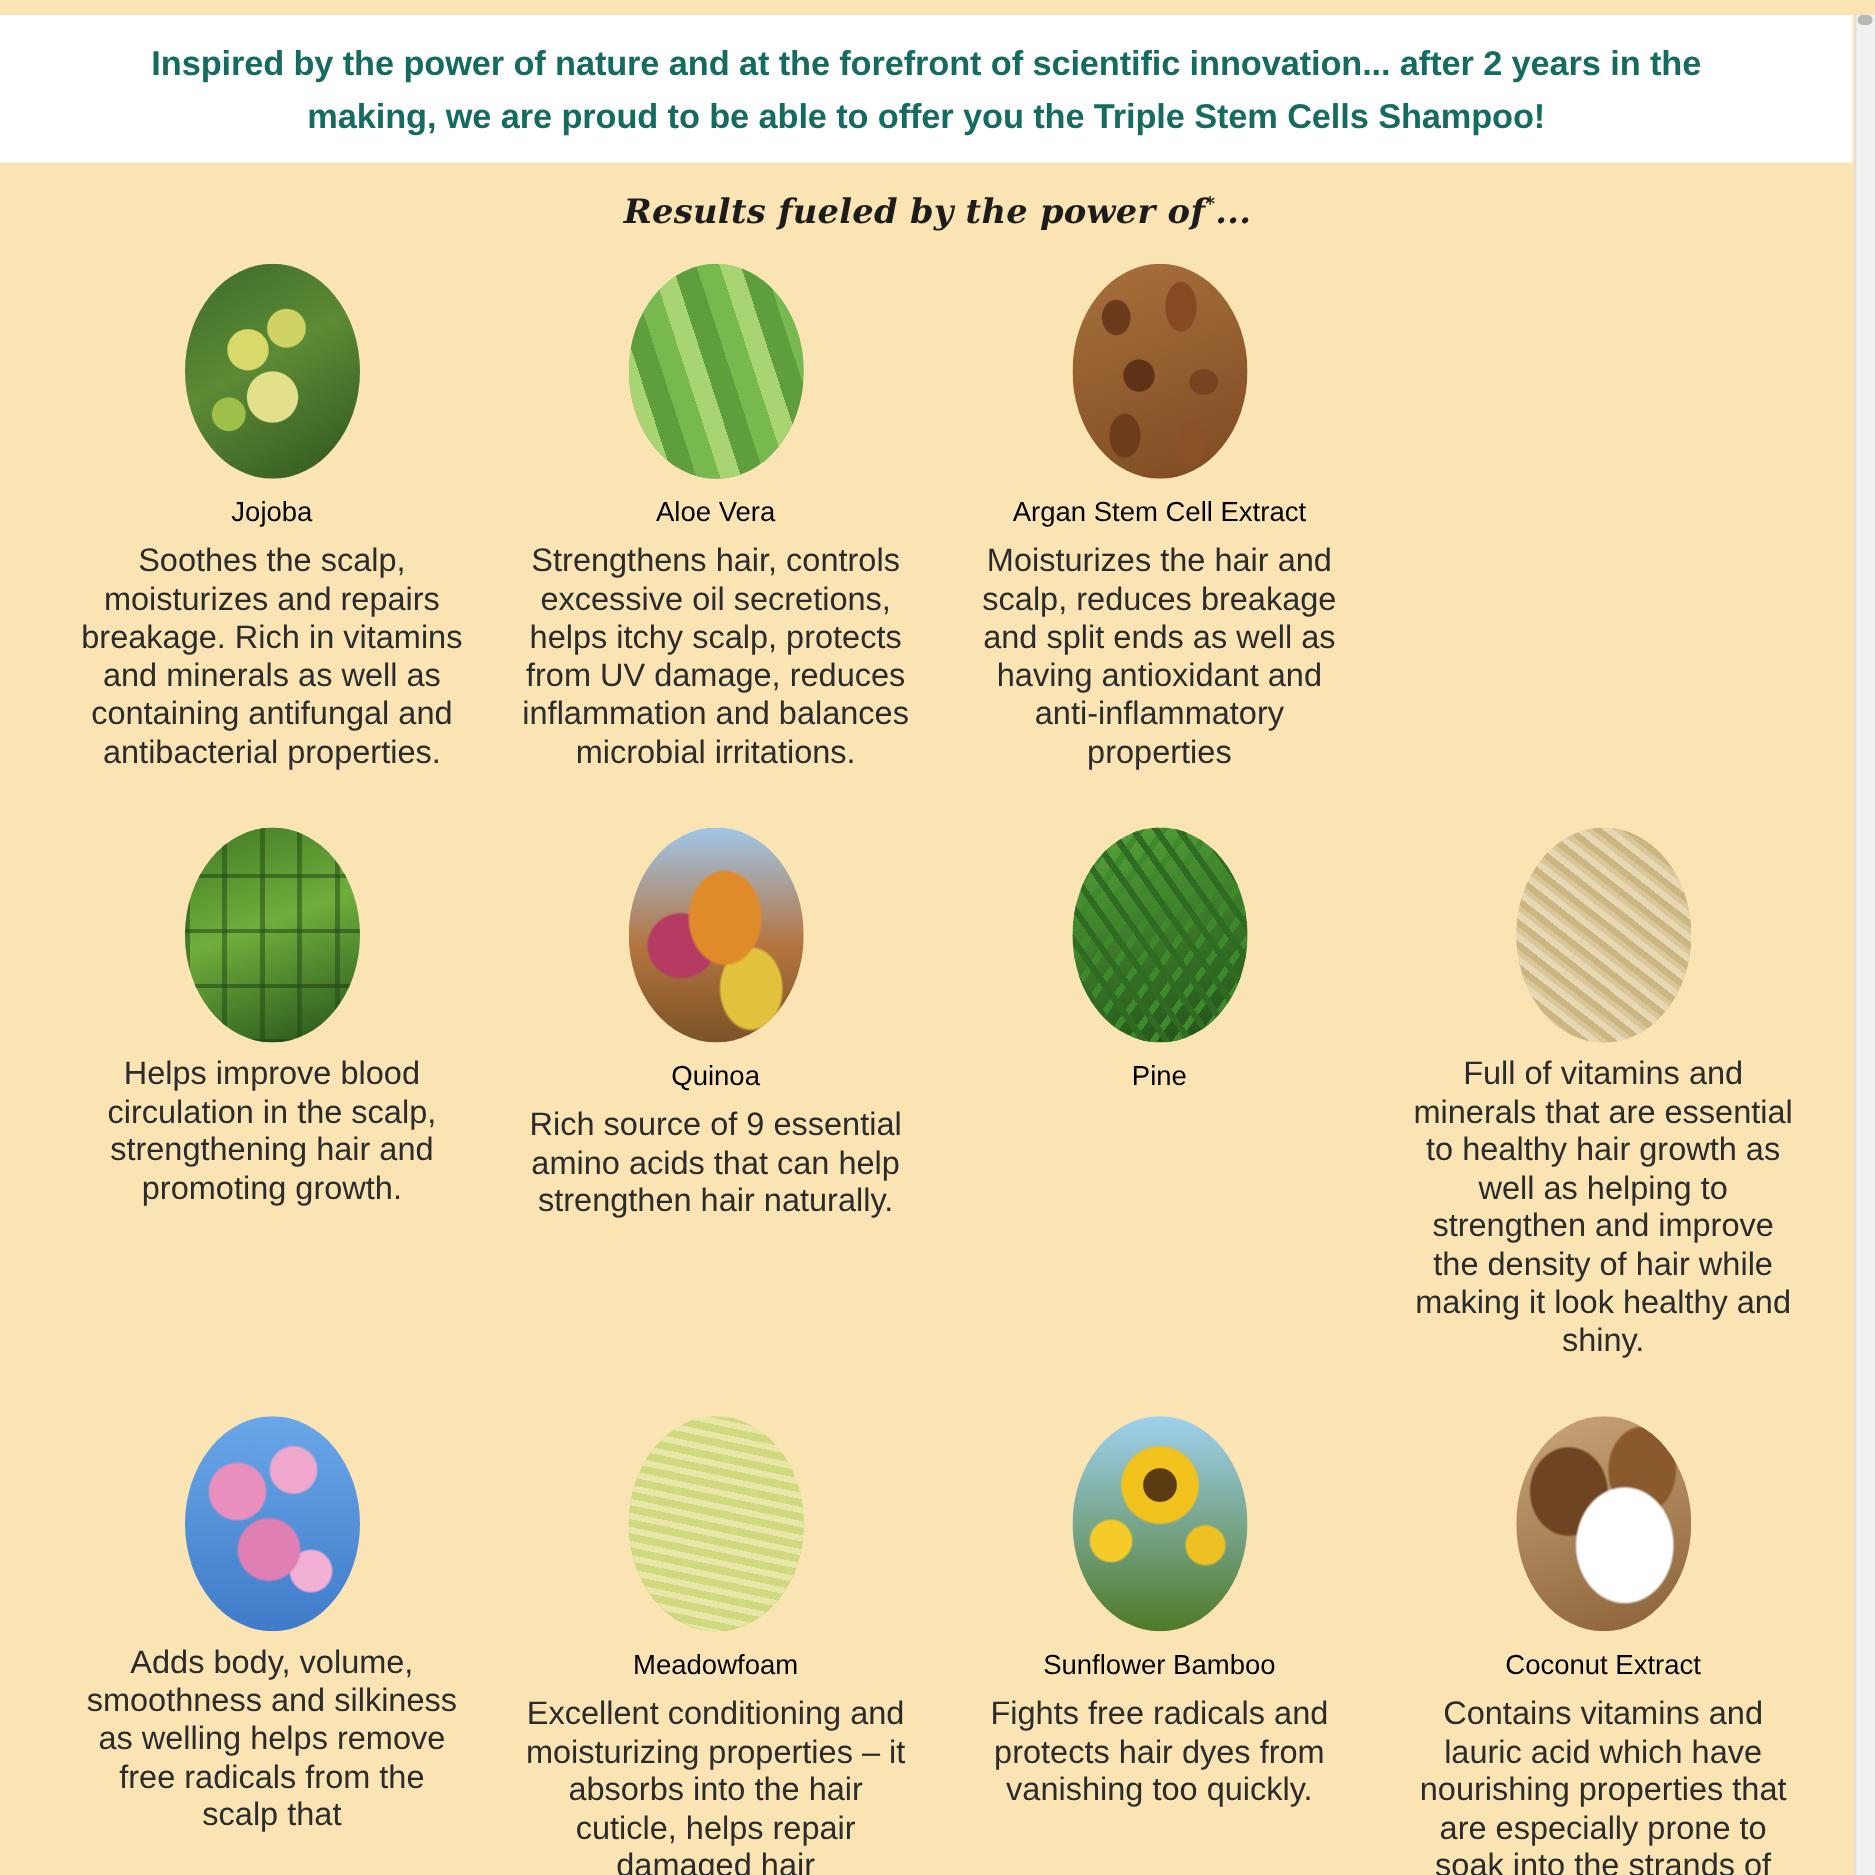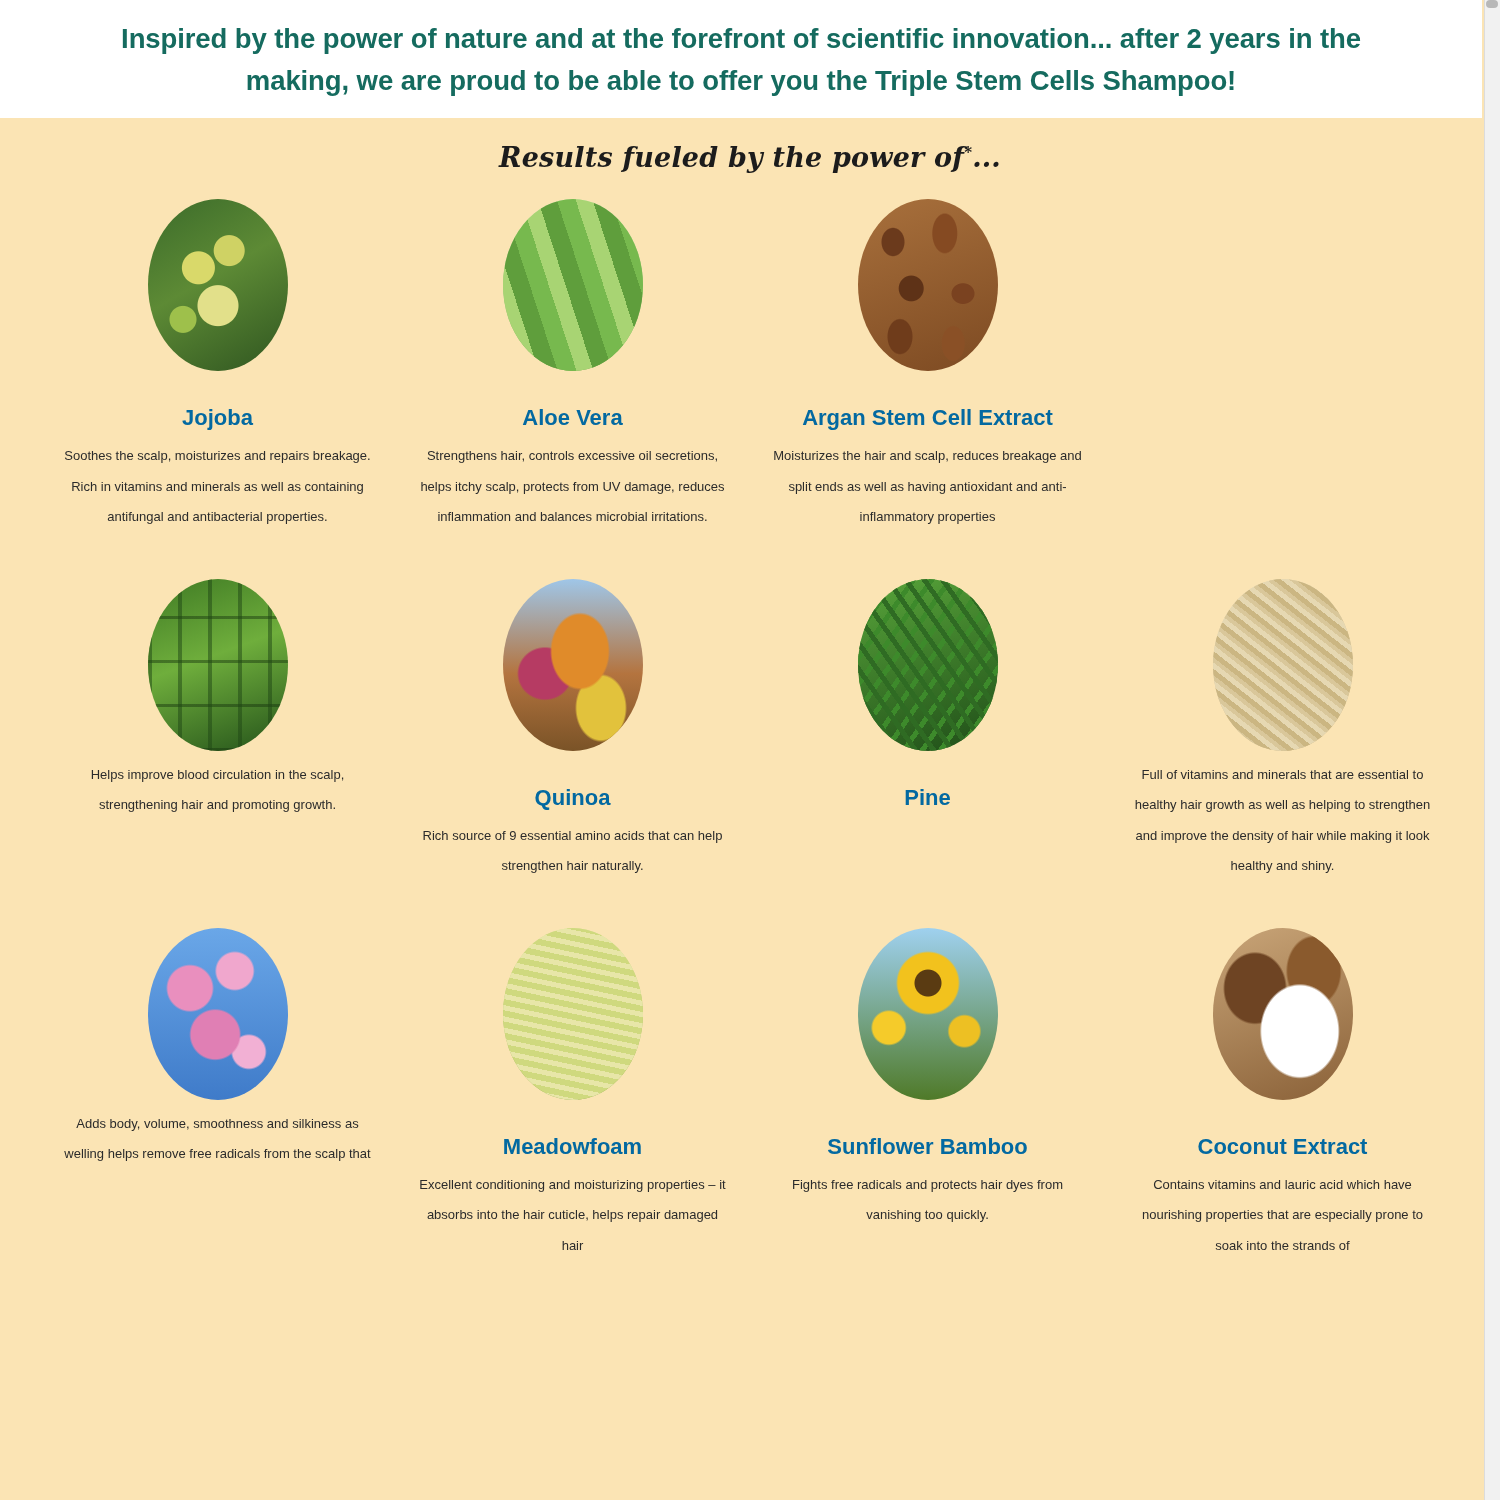--- a/index.html
+++ b/index.html
@@ -22,20 +22,21 @@
     box-sizing: border-box;
   }
 
   
   .banner {
     background: #ffffff;
     width: 1482px;
     padding: 18px 70px 16px 70px;
     box-sizing: border-box;
     text-align: center;
+    margin-top: 12px;
   }
   .banner-text {
     color: #156b5f;
     font-size: 27.5px;
     line-height: 42px;
     font-weight: 600;
     letter-spacing: -0.1px;
   }
 
   
@@ -82,29 +83,29 @@
     margin: 0 auto;
     overflow: hidden;
     position: relative;
     box-shadow: 0 0 0 0 rgba(0,0,0,0);
   }
   .thumb .inner {
     position: absolute;
     inset: 0;
   }
   .name {
-    margin-top: 32px;
+    margin-top: 12px;
     font-size: 22px;
-    font-weight: 700;
-    color: #0369a1;
+    font-weight: 400;
+    color: #000000;
     line-height: 29px;
   }
   .desc {
     margin-top: 9px;
-    font-size: 13px;
+    font-size: 26px;
     line-height: 30.5px;
     color: #2b2b2b;
   }
 
   
   .art-jojoba { background:
       radial-gradient(circle at 36% 40%, #d9d96a 0 16px, transparent 17px),
       radial-gradient(circle at 58% 30%, #cfd264 0 15px, transparent 16px),
       radial-gradient(circle at 50% 62%, #e2e08a 0 20px, transparent 21px),
       radial-gradient(circle at 25% 70%, #9ec04b 0 13px, transparent 14px),

